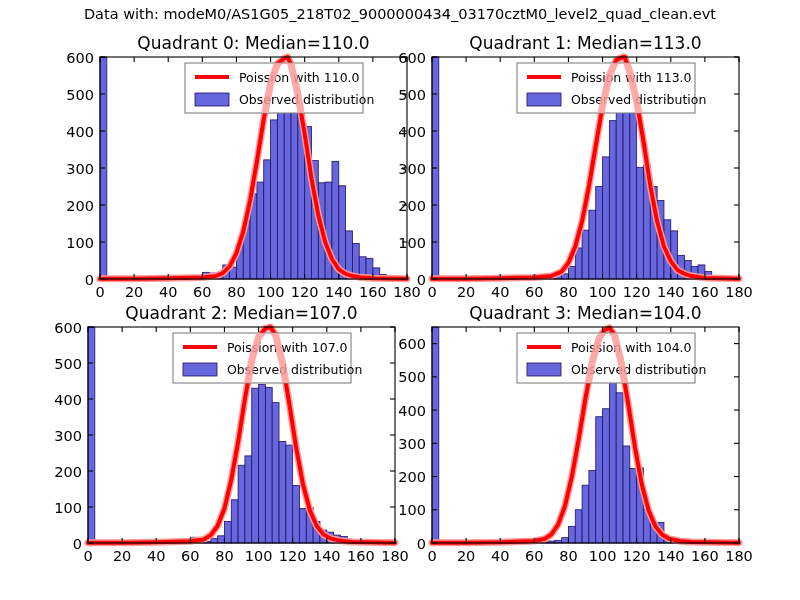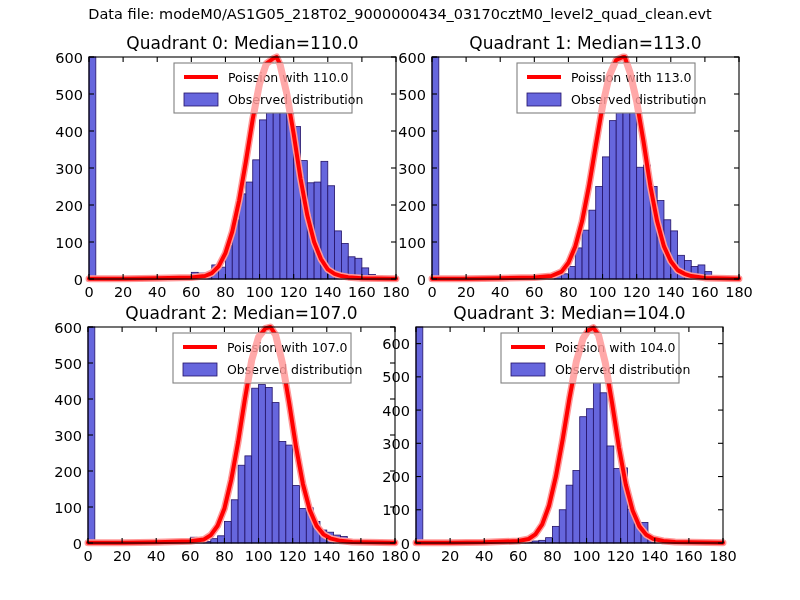--- a/index.html
+++ b/index.html
@@ -47,23 +47,23 @@
   .tick-mark { stroke: #000000; stroke-width: 1.1; fill: none; }
   .hist-bar { stroke: #221166; stroke-width: 0.8; }
   .poisson-line { fill: none; stroke-linecap: round; stroke-linejoin: round; }
   .legend-box { fill: #ffffff; stroke: #808080; stroke-width: 1.1; }
 </style>
 </head>
 <body>
 
 <div id="figure">
 
-  <div class="suptitle">Data file: modeM0/AS1G05_218T02_9000000434_03170cztM0_level2_quad_clean.evt</div>
+  <div class="suptitle">Data with: modeM0/AS1G05_218T02_9000000434_03170cztM0_level2_quad_clean.evt</div>
 
-  <div class="panel" style="left: 89px; top: 57px; width: 246px; height: 222px;">
+  <div class="panel" style="left: 100px; top: 57px; width: 246px; height: 222px;">
       <svg width="367" height="282" viewBox="0 0 367 282" style="position: absolute; left: 0px; top: 0px;">
         <text x="153.5" y="-8" class="ax-title">Quadrant 0: Median=110.0</text>
         <g>
           <rect x="0.00" y="0.00" width="6.82" height="222.00" fill="#6666dd" class="hist-bar" stroke="#221166"></rect>
           <rect x="102.33" y="215.34" width="6.82" height="6.66" fill="#6666dd" class="hist-bar" stroke="#221166"></rect>
           <rect x="109.16" y="216.08" width="6.82" height="5.92" fill="#6666dd" class="hist-bar" stroke="#221166"></rect>
           <rect x="115.98" y="216.82" width="6.82" height="5.18" fill="#6666dd" class="hist-bar" stroke="#221166"></rect>
           <rect x="122.80" y="207.94" width="6.82" height="14.06" fill="#6666dd" class="hist-bar" stroke="#221166"></rect>
           <rect x="129.62" y="210.16" width="6.82" height="11.84" fill="#6666dd" class="hist-bar" stroke="#221166"></rect>
           <rect x="136.44" y="188.70" width="6.82" height="33.30" fill="#6666dd" class="hist-bar" stroke="#221166"></rect>
@@ -361,21 +361,21 @@
           <text x="139" y="47" class="legend-text">Observed distribution</text>
         </g>
         <path d="M0.00 215.64 L34.11 215.64 L68.22 215.28 L102.33 214.20 L115.98 212.40 L122.80 208.08 L129.62 198.72 L136.44 181.44 L143.27 152.64 L150.09 115.20 L156.91 72.00 L163.73 33.12 L170.56 10.08 L177.38 1.44 L182.49 0.00 L187.61 7.92 L194.43 36.00 L201.26 76.32 L208.08 120.24 L214.90 156.96 L221.72 182.88 L228.54 198.72 L235.37 207.36 L242.19 211.32 L252.42 213.84 L264.36 214.92 L307.00 215.64" class="poisson-line" stroke="#ff9999" stroke-width="7" opacity="0.85" clip-path="url(#clip2)"></path>
         <defs>
           <clipPath id="clip2">
             <rect x="85" y="6" width="178" height="50"></rect>
           </clipPath>
         </defs>
       </svg>
     </div>
-  <div class="panel" style="left: 416px; top: 327px; width: 307px; height: 216px;">
+  <div class="panel" style="left: 432px; top: 327px; width: 307px; height: 216px;">
       <svg width="367" height="276" viewBox="0 0 367 276" style="position: absolute; left: 0px; top: 0px;">
         <text x="153.5" y="-8" class="ax-title">Quadrant 3: Median=104.0</text>
         <g>
           <rect x="0.00" y="0.00" width="6.82" height="216.00" fill="#6666dd" class="hist-bar" stroke="#221166"></rect>
           <rect x="95.51" y="212.68" width="6.82" height="3.32" fill="#6666dd" class="hist-bar" stroke="#221166"></rect>
           <rect x="102.33" y="213.34" width="6.82" height="2.66" fill="#6666dd" class="hist-bar" stroke="#221166"></rect>
           <rect x="109.16" y="215.34" width="6.82" height="0.66" fill="#6666dd" class="hist-bar" stroke="#221166"></rect>
           <rect x="115.98" y="214.01" width="6.82" height="1.99" fill="#6666dd" class="hist-bar" stroke="#221166"></rect>
           <rect x="122.80" y="213.34" width="6.82" height="2.66" fill="#6666dd" class="hist-bar" stroke="#221166"></rect>
           <rect x="129.62" y="210.68" width="6.82" height="5.32" fill="#6666dd" class="hist-bar" stroke="#221166"></rect>

